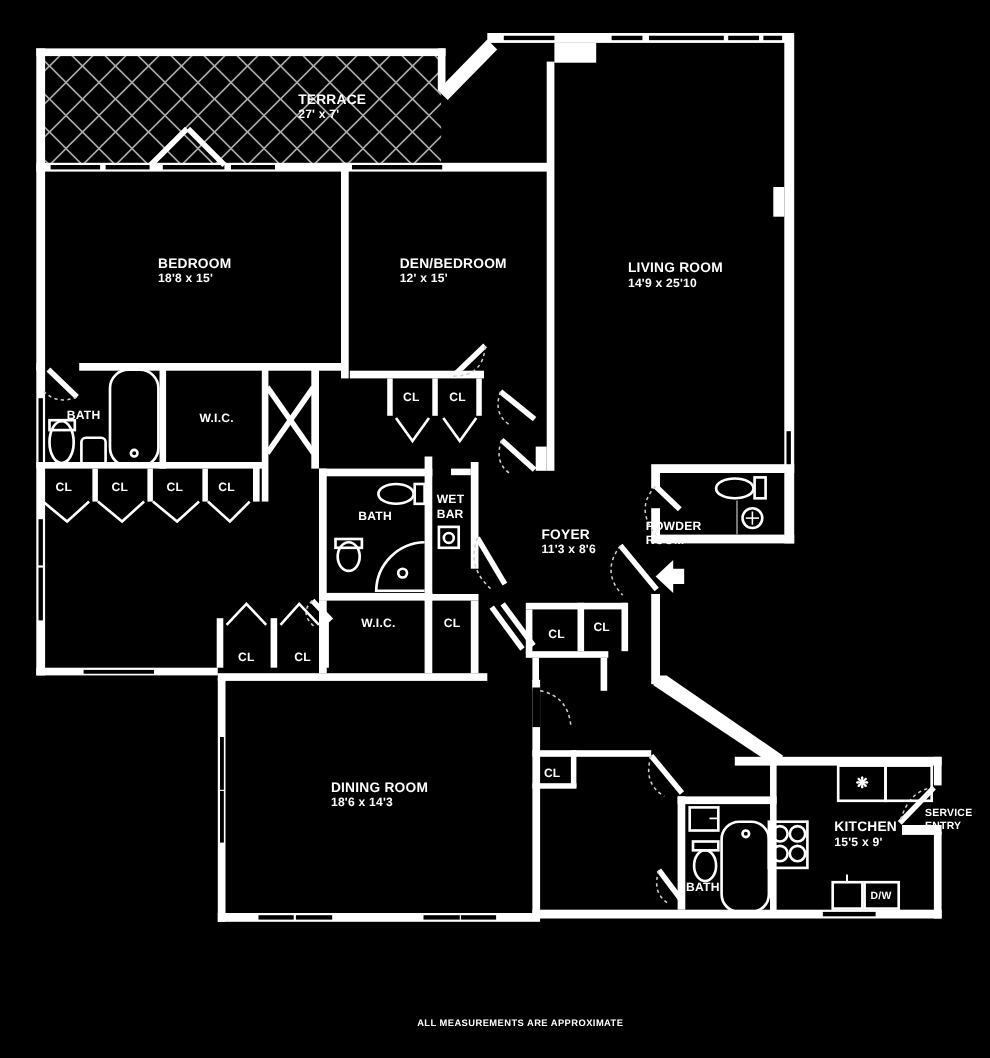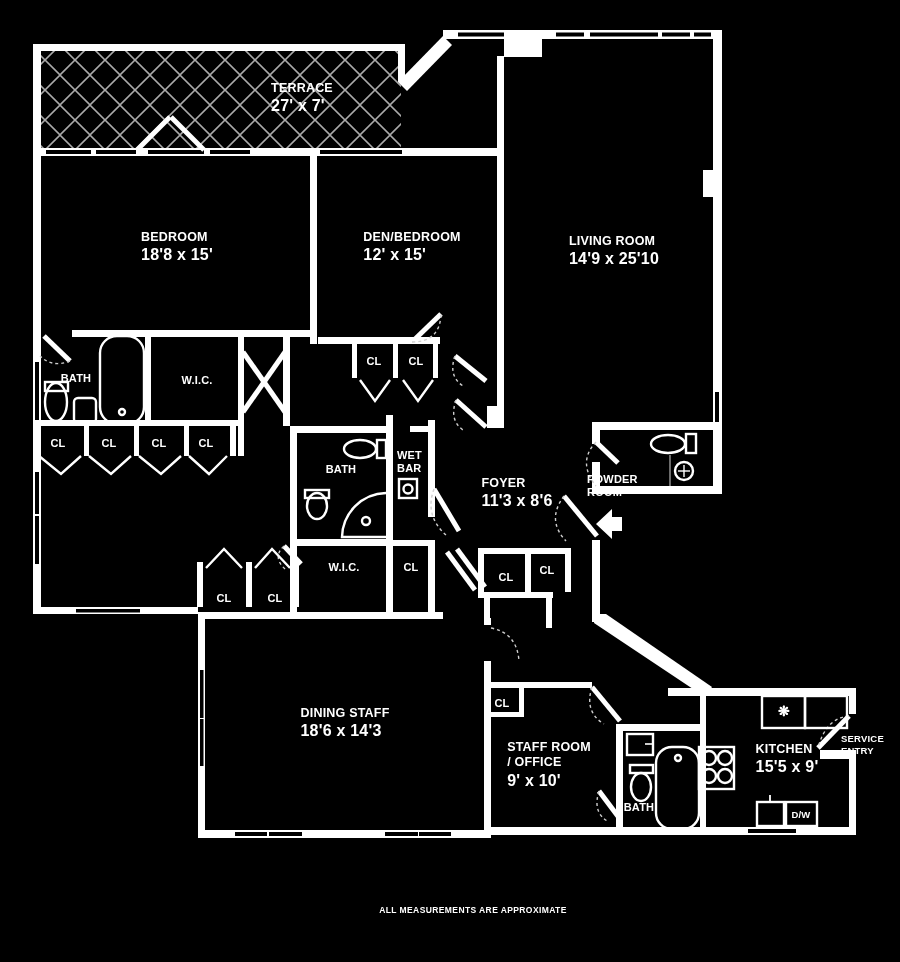--- a/index.html
+++ b/index.html
@@ -1,24 +1,24 @@
 <!DOCTYPE html>
 <html><head>
 <meta charset="utf-8">
 <style>
   html,body{margin:0;padding:0;background:#000;}
   #plan{position:relative;width:900px;height:962px;background:#000;overflow:hidden;
         font-family:"Liberation Sans",sans-serif;}
   #plan svg{position:absolute;left:0;top:0;}
   .lbl{position:absolute;color:#fff;font-weight:bold;font-size:12.5px;line-height:1.22;
        text-align:left;transform:translate(-50%,-50%);white-space:nowrap;letter-spacing:.2px;}
-  .lbl .dims{font-size:16px;}
+  .lbl .dims{font-size:11px;}
   .sm{font-size:11px;}
   .xs{font-size:9.5px;}
-  .note{font-size:8.5px;letter-spacing:.4px;}
+  .note{font-size:8.5px;letter-spacing:.4px;margin-top:20px;}
   .wrap{white-space:normal;}
 </style>
 </head>
 <body>
 
 <div id="plan">
 
 <svg width="900" height="962" viewBox="0 0 900 962">
   <defs>
     <pattern id="hatch" width="30" height="30" patternUnits="userSpaceOnUse">
@@ -253,29 +253,24 @@
       <div class="dims">11'3 x 8'6</div>
 </div>
 <div class="lbl sm wrap" style="left:630px;top:486px;width:86px">POWDER ROOM</div>
 <div class="lbl sm" style="left:344px;top:568px">W.I.C.</div>
 <div class="lbl sm" style="left:411px;top:568px">CL</div>
 <div class="lbl sm" style="left:506px;top:578px">CL</div>
 <div class="lbl sm" style="left:547px;top:571px">CL</div>
 <div class="lbl sm" style="left:224px;top:599px">CL</div>
 <div class="lbl sm" style="left:275px;top:599px">CL</div>
 <div class="lbl" style="left:345px;top:723px">
-  <div>DINING STAFF</div>
+  <div>DINING ROOM</div>
       <div class="dims">18'6 x 14'3</div>
 </div>
 <div class="lbl sm" style="left:502px;top:704px">CL</div>
-<div class="lbl" style="left:549px;top:765px">
-  <div>STAFF ROOM</div>
-      <div>/ OFFICE</div>
-  <div class="dims">9' x 10'</div>
-</div>
 <div class="lbl sm" style="left:639px;top:808px">BATH</div>
 <div class="lbl" style="left:787px;top:759px">
   <div>KITCHEN</div>
       <div class="dims">15'5 x 9'</div>
 </div>
 <div class="lbl xs wrap" style="left:872px;top:745px;width:62px">SERVICE ENTRY</div>
 <div class="lbl xs" style="left:801px;top:815px">D/W</div>
 <div class="lbl" style="left:784px;top:712px;font-size:14px">❋</div>
 <div class="lbl note" style="left:473px;top:910px">ALL MEASUREMENTS ARE APPROXIMATE</div>
 

